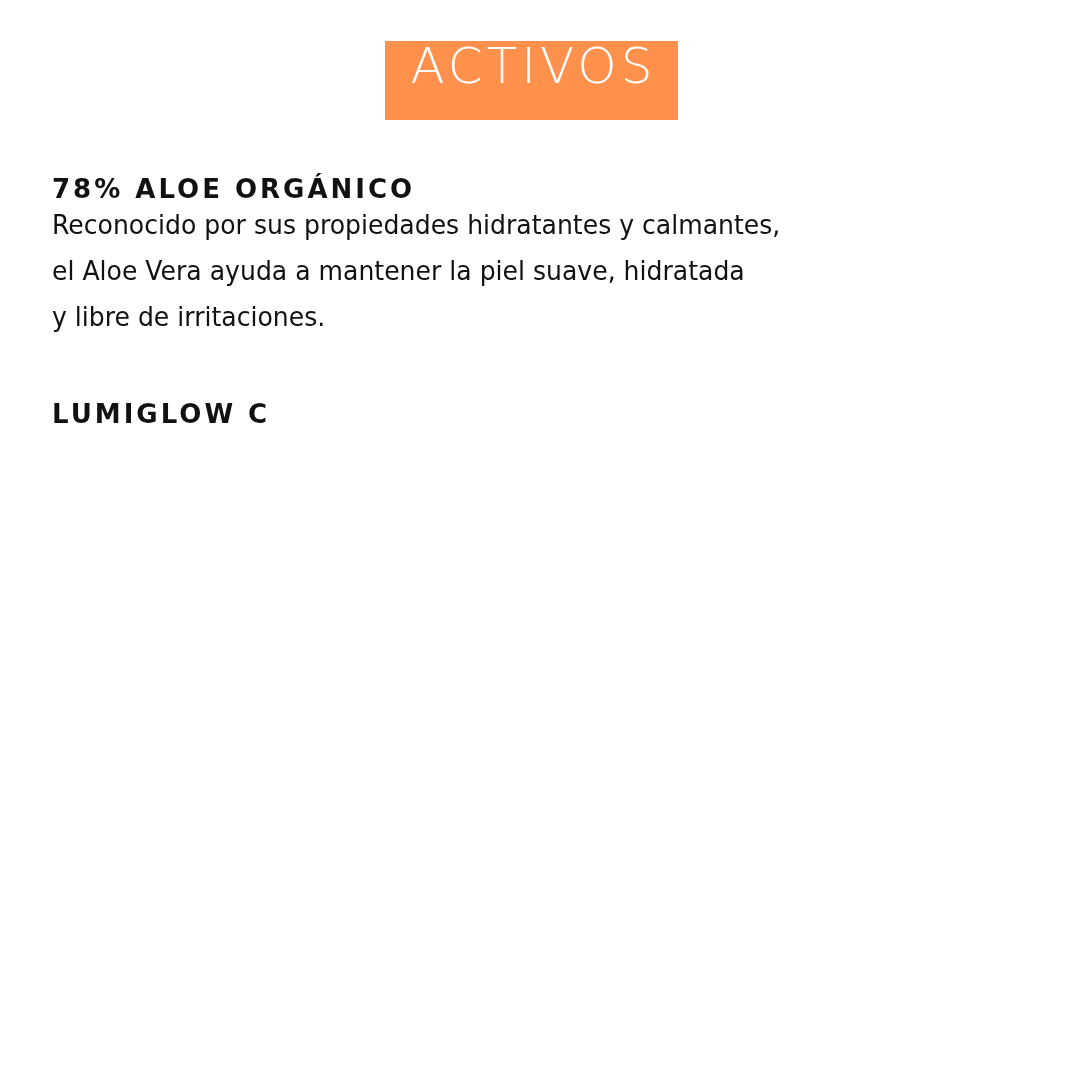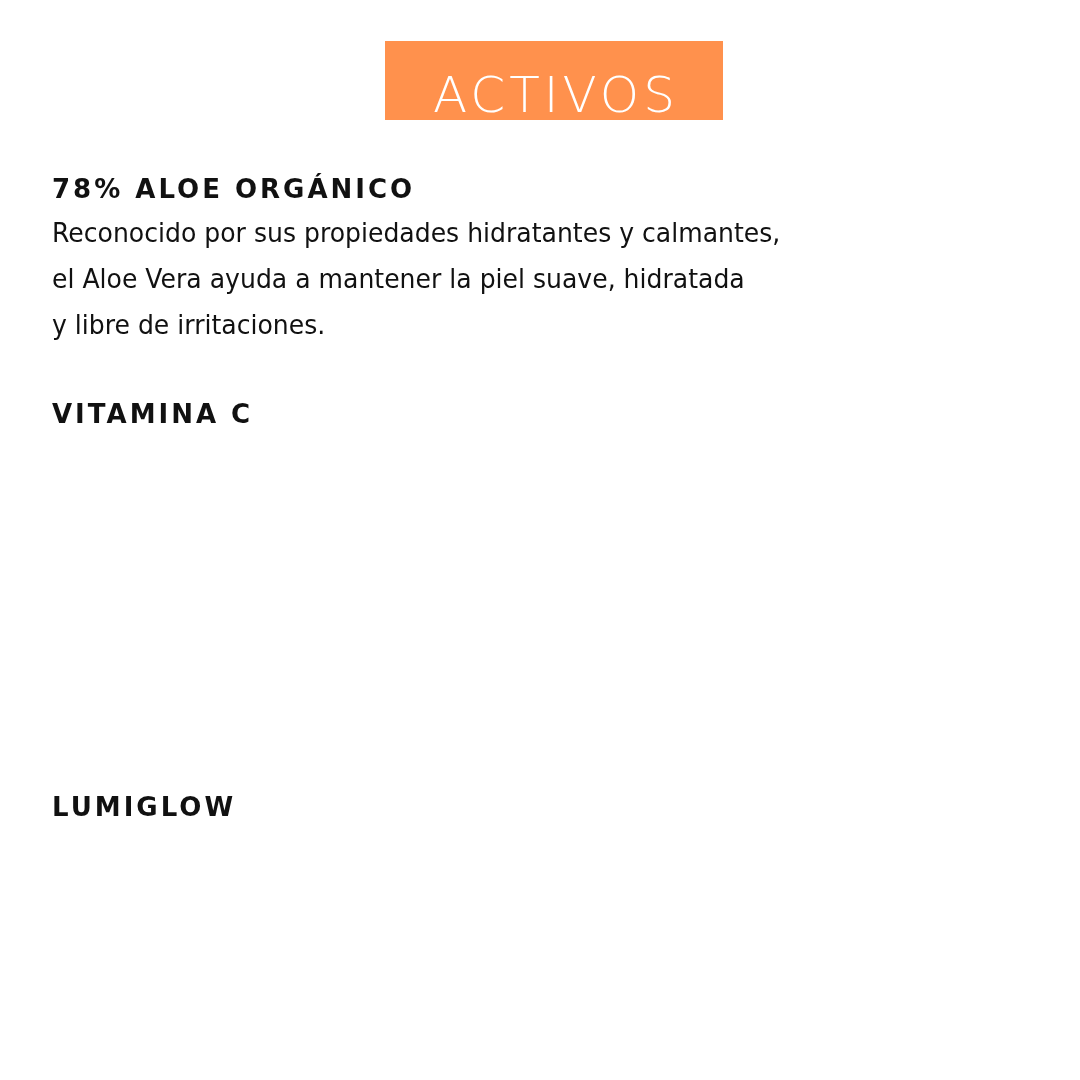--- a/index.html
+++ b/index.html
@@ -12,25 +12,25 @@
       height: 1080px;
       position: relative;
       overflow: hidden;
       font-family: "DejaVu Sans", sans-serif;
       color: #111111;
     }
     .title-box {
       position: absolute;
       left: 385px;
       top: 41px;
-      width: 338px;
+      width: 293px;
       height: 79px;
       background: #ff914d;
       display: flex;
-      align-items: flex-end;
+      align-items: flex-start;
       justify-content: center;
     }
     .title-text {
       color: #ffffff;
       font-family: "DejaVu Sans", sans-serif;
       font-weight: 200;
       font-size: 50px;
       letter-spacing: 4px;
       line-height: 1;
       padding-left: 4px;
@@ -51,21 +51,21 @@
     .body-line {
       font-family: "DejaVu Sans", sans-serif;
       font-size: 27px;
       line-height: 46px;
       color: #111111;
       white-space: nowrap;
       margin: 0;
       transform-origin: left center;
     }
     #sec-aloe { top: 176px; }
-    #sec-aloe .lines { margin-top: 8px; }
+    #sec-aloe .lines { margin-top: 0; }
     #sec-vitc { top: 401px; }
     #sec-vitc .lines { margin-top: 14px; }
     #sec-niac { top: 586px; }
     #sec-niac .lines { margin-top: 20px; }
     #sec-lumi { top: 794px; }
     #sec-lumi .lines { margin-top: 16px; }
     .condensed { transform: scaleX(0.93); }
     #sec-vitc .body-line { transform: scaleX(0.905); margin-left: 2px; }
   </style>
 </head>
@@ -78,21 +78,20 @@
 <section class="section" id="sec-aloe">
   <h2 class="heading">78% ALOE ORGÁNICO</h2>
   <div class="lines">
     <p class="body-line condensed">Reconocido por sus propiedades hidratantes y calmantes,</p>
     <p class="body-line condensed">el Aloe Vera ayuda a mantener la piel suave, hidratada</p>
     <p class="body-line condensed">y libre de irritaciones.</p>
   </div>
 </section>
 
 <section class="section" id="sec-vitc">
-  <h2 class="heading">VITAMINA C</h2>
+  <h2 class="heading">LUMIGLOW C</h2>
 </section>
 
 <section class="section" id="sec-niac">
 </section>
 
 <section class="section" id="sec-lumi">
-  <h2 class="heading">LUMIGLOW</h2>
 </section>
 
 </body></html>

